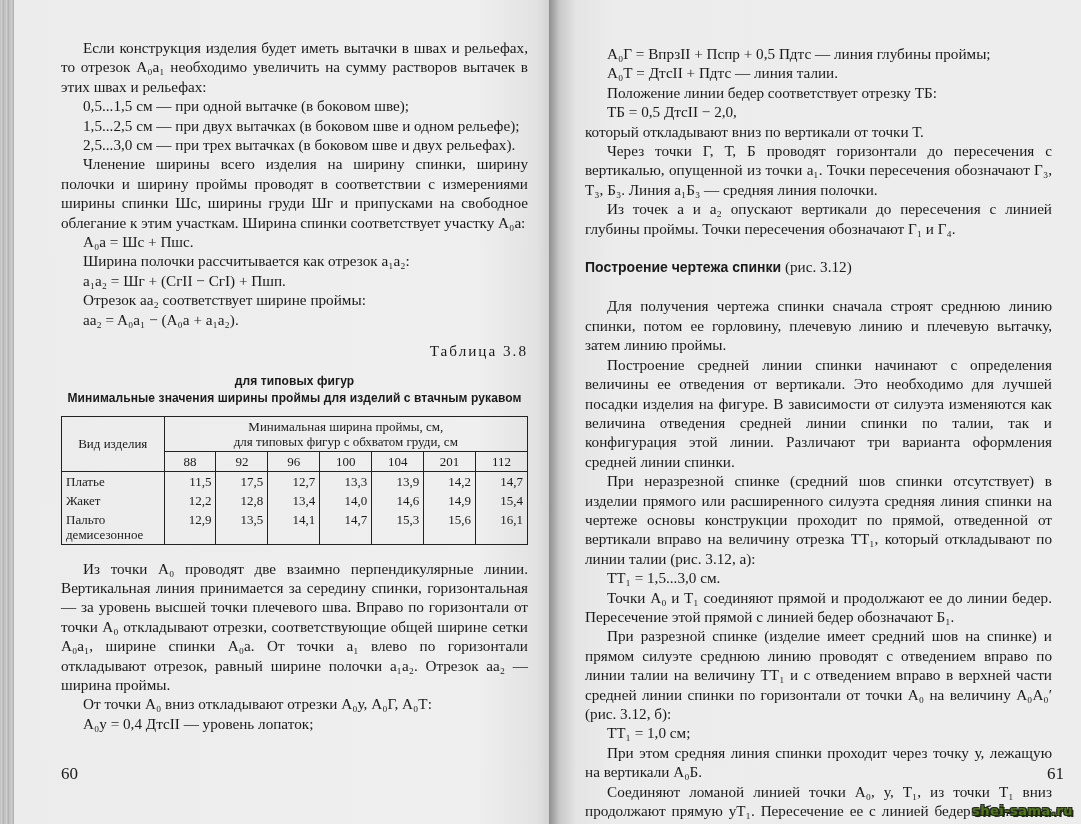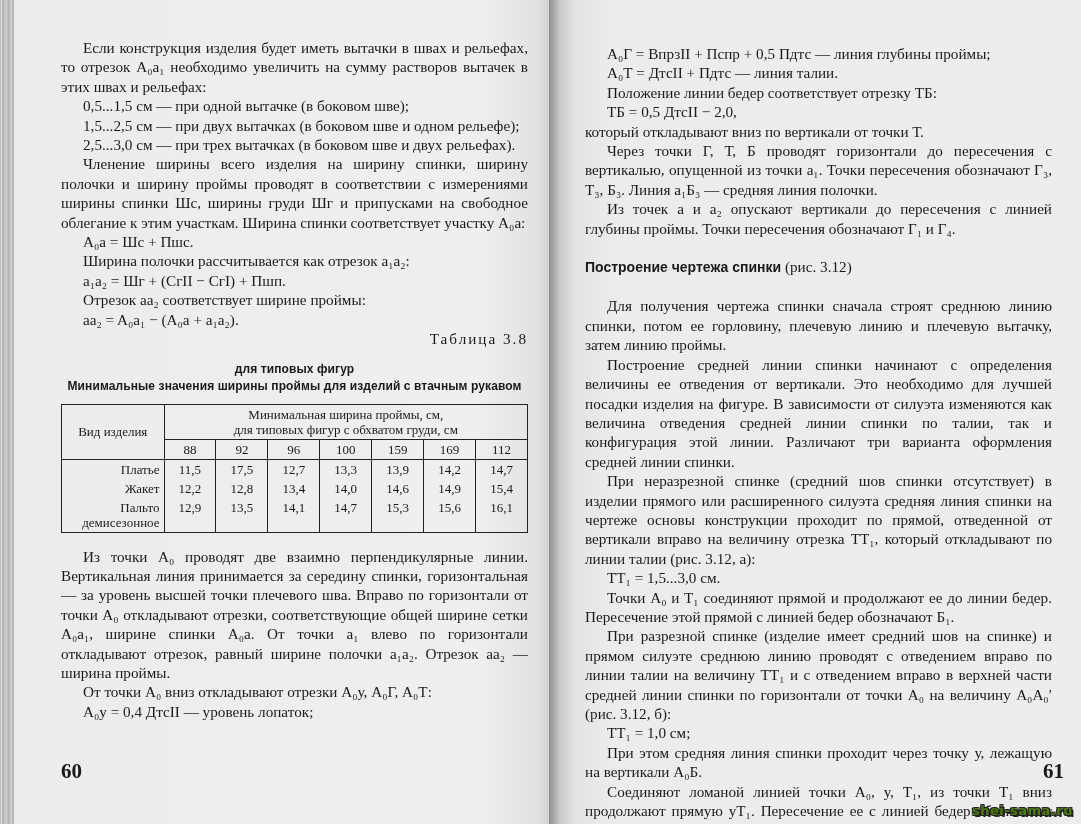--- a/index.html
+++ b/index.html
@@ -23,38 +23,38 @@
     background:linear-gradient(90deg,#8f8f8f 0%,#c9c9c9 2%,#e4e4e4 5%,#ececec 12%,#ededed 100%);
   }
   .text {
     position:absolute; font-size:15.2px; line-height:19.4px; text-align:justify;
   }
   .left .text { left:47px; top:38px; width:467px; }
   .right .text { left:36px; top:44px; width:467px; }
   p { margin:0; text-indent:22px; }
   p.noind { text-indent:0; }
   p.formula { text-indent:22px; text-align:left; }
-  .tbl-label { text-align:right; letter-spacing:2px; }
+  .tbl-label { text-align:right; letter-spacing:2px; margin-top:12px; }
   .tbl-title {
     font-family:"Liberation Sans","DejaVu Sans",sans-serif; font-weight:bold; font-size:12px;
     text-align:center; line-height:17px; margin-top:12px; letter-spacing:0.1px;
   }
   table.data {
     border-collapse:collapse; width:100%; margin-top:9px; font-size:13px; line-height:15px;
   }
   table.data td, table.data th { border:1px solid #222; font-weight:normal; padding:2px 4px; }
   table.data th { text-align:center; }
-  table.data td.num { text-align:center; border-top:none; border-bottom:none;margin-top:9px; }
-  table.data td.name { text-align:right; border-top:none; border-bottom:none; }
+  table.data td.num { text-align:right; border-top:none; border-bottom:none;margin-top:9px; }
+  table.data td.name { text-align:left; border-top:none; border-bottom:none; }
   table.data tr.last td { border-bottom:1px solid #222; }
   table.data th.head { vertical-align:middle; }
   .gap { height:14px; }
   .section-h { margin-top:19px; margin-bottom:19px; }
   .section-h b { font-family:"Liberation Sans","DejaVu Sans",sans-serif; font-size:14px; }
-  .pagenum { position:absolute; bottom:40px; font-size:21px;font-weight:bold; }
+  .pagenum { position:absolute; bottom:40px; font-size:17px; }
   .left .pagenum { left:47px; }
   .right .pagenum { right:26px; }
   .watermark {
     position:absolute; right:8px; bottom:6px;
     font-family:"DejaVu Sans","Liberation Sans",sans-serif; font-weight:bold; font-size:13px;
     color:#4d7c0f; text-shadow:-1px -1px 0 #222,1px -1px 0 #222,-1px 1px 0 #222,1px 1px 0 #222,2px 2px 0 #222;
     letter-spacing:0.5px;
   }
 </style>
 </head>
@@ -87,22 +87,22 @@
           <th colspan="7">
             <div>Минимальная ширина проймы, см,</div>
             <div>для типовых фигур с обхватом груди, см</div>
           </th>
         </tr>
         <tr>
           <th>88</th>
           <th>92</th>
           <th>96</th>
           <th>100</th>
-          <th>159</th>
-          <th>169</th>
+          <th>104</th>
+          <th>201</th>
           <th>112</th>
         </tr>
       </thead>
       <tbody>
         <tr>
           <td class="name">Платье</td>
           <td class="num">11,5</td>
           <td class="num">17,5</td>
           <td class="num">12,7</td>
           <td class="num">13,3</td>

